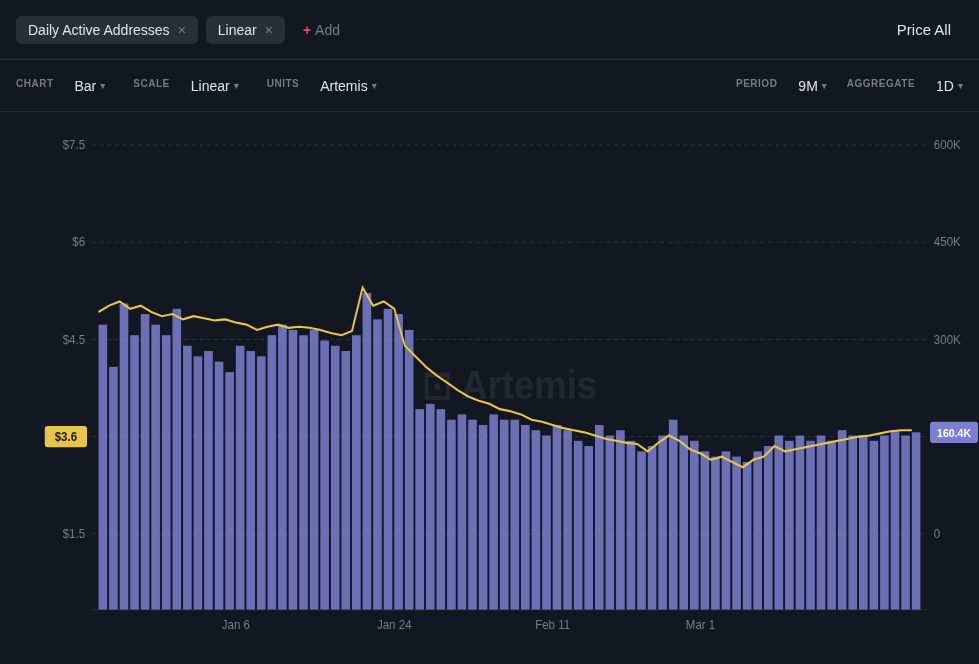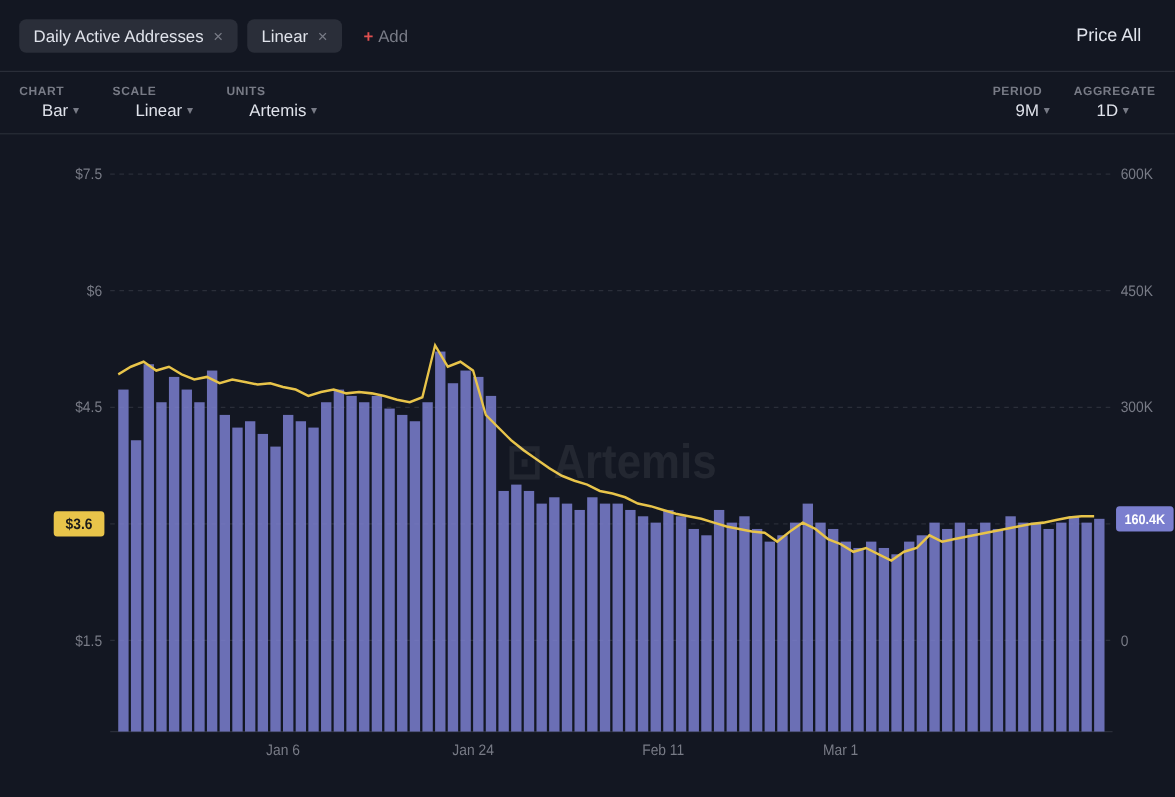--- a/index.html
+++ b/index.html
@@ -70,21 +70,20 @@
       display: flex;
       align-items: center;
       padding: 8px 16px;
       gap: 28px;
       background: #131722;
       border-bottom: 1px solid #2a2e39;
       min-height: 52px;
     }
     .control-group {
       display: flex;
-      flex-direction: column;
       gap: 2px;
     }
     .control-label {
       font-size: 10px;
       color: #787b86;
       text-transform: uppercase;
       letter-spacing: 0.5px;
       font-weight: 600;
     }
     .control-select {

